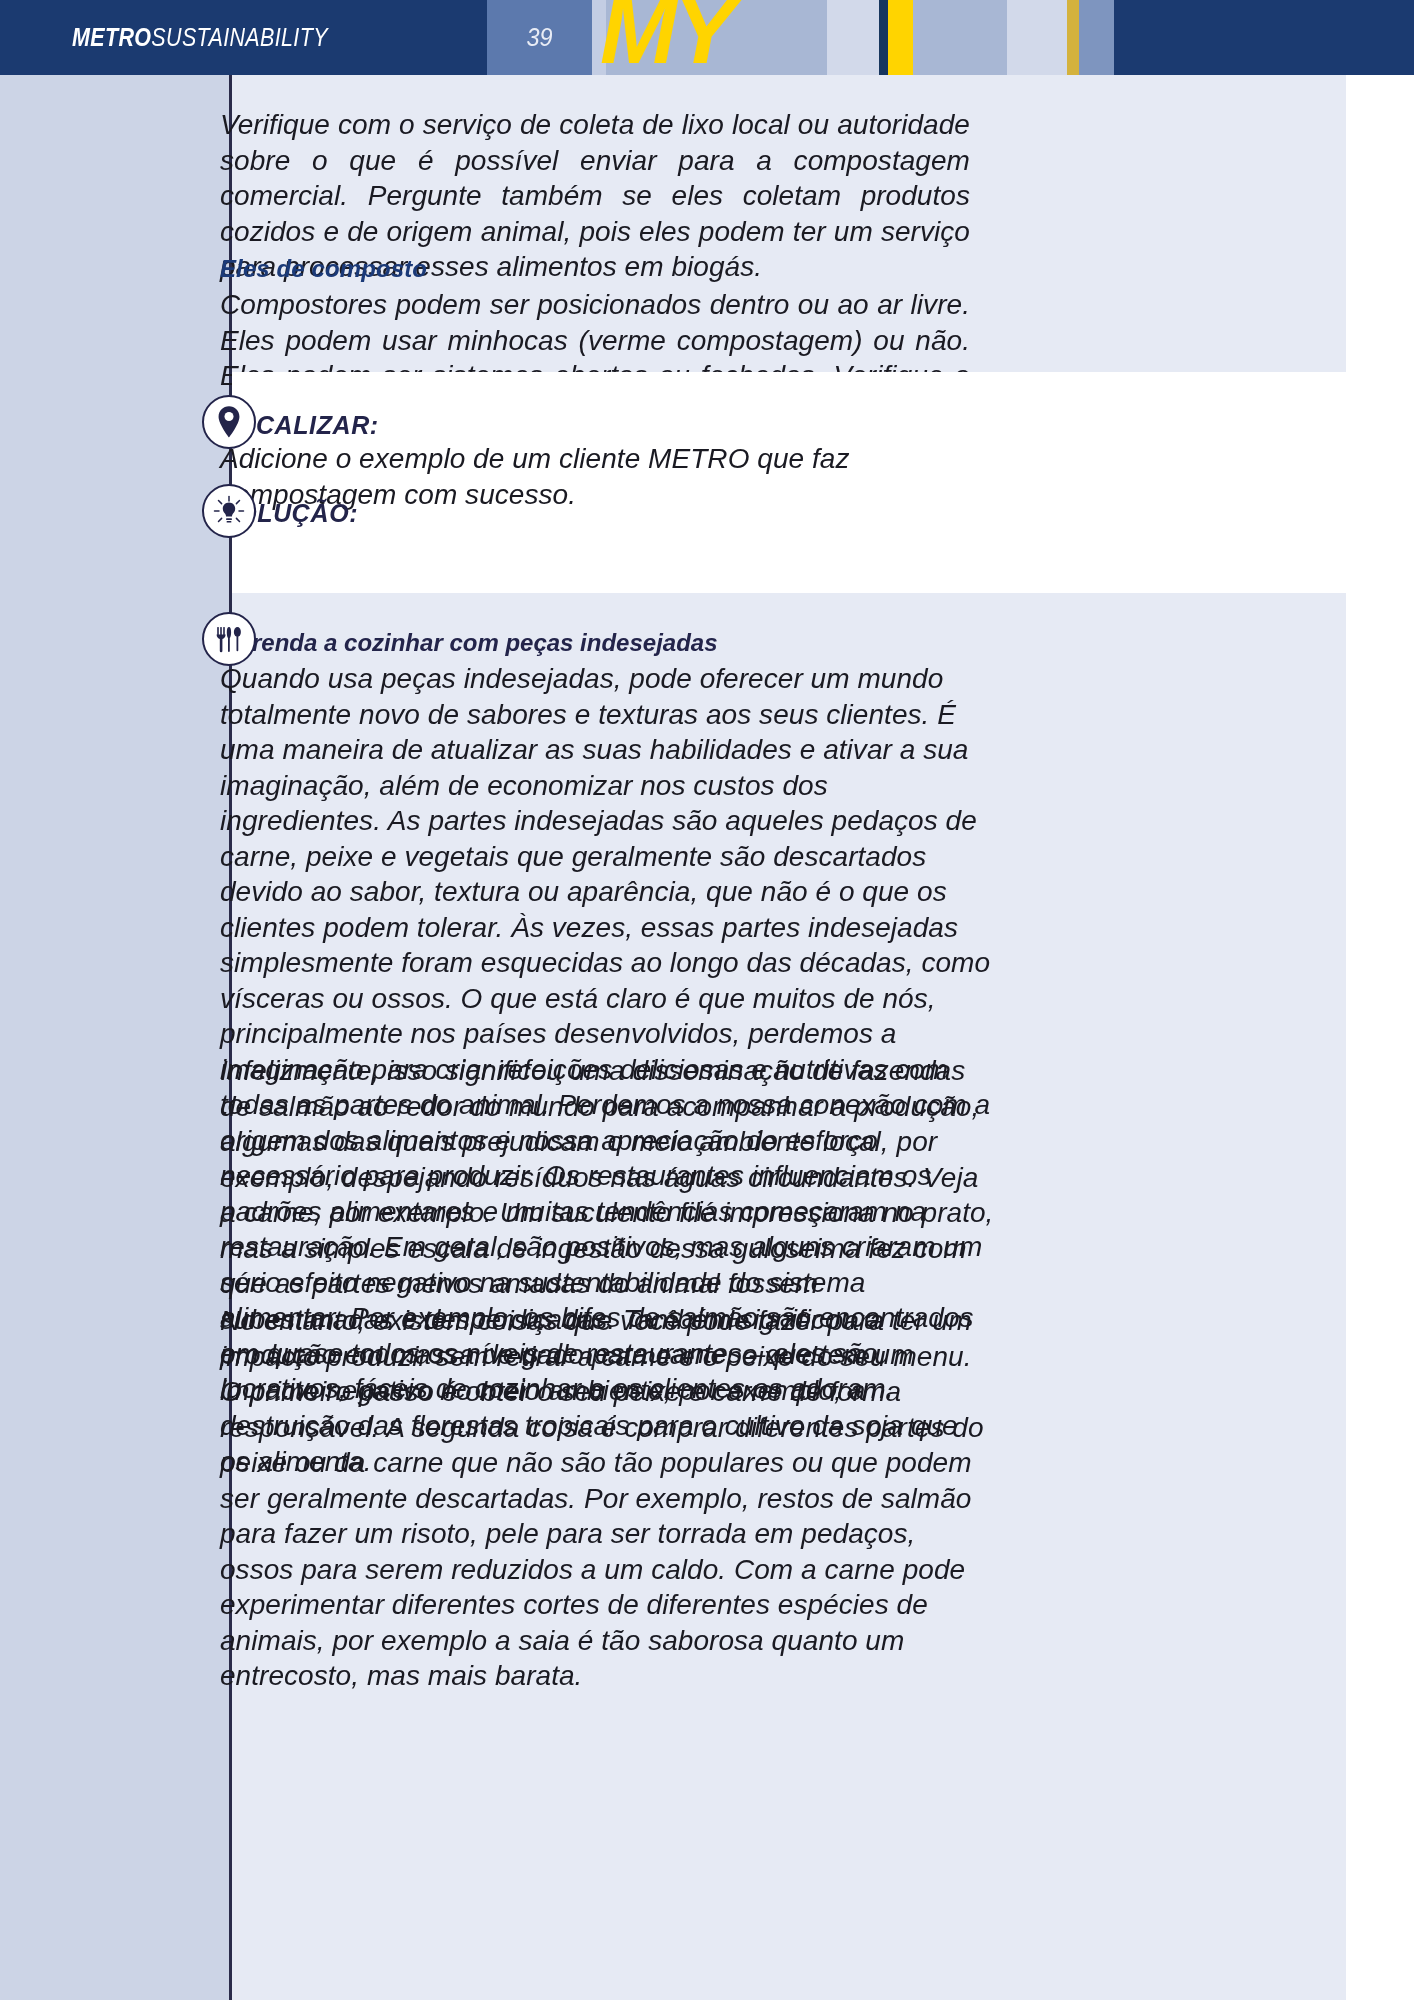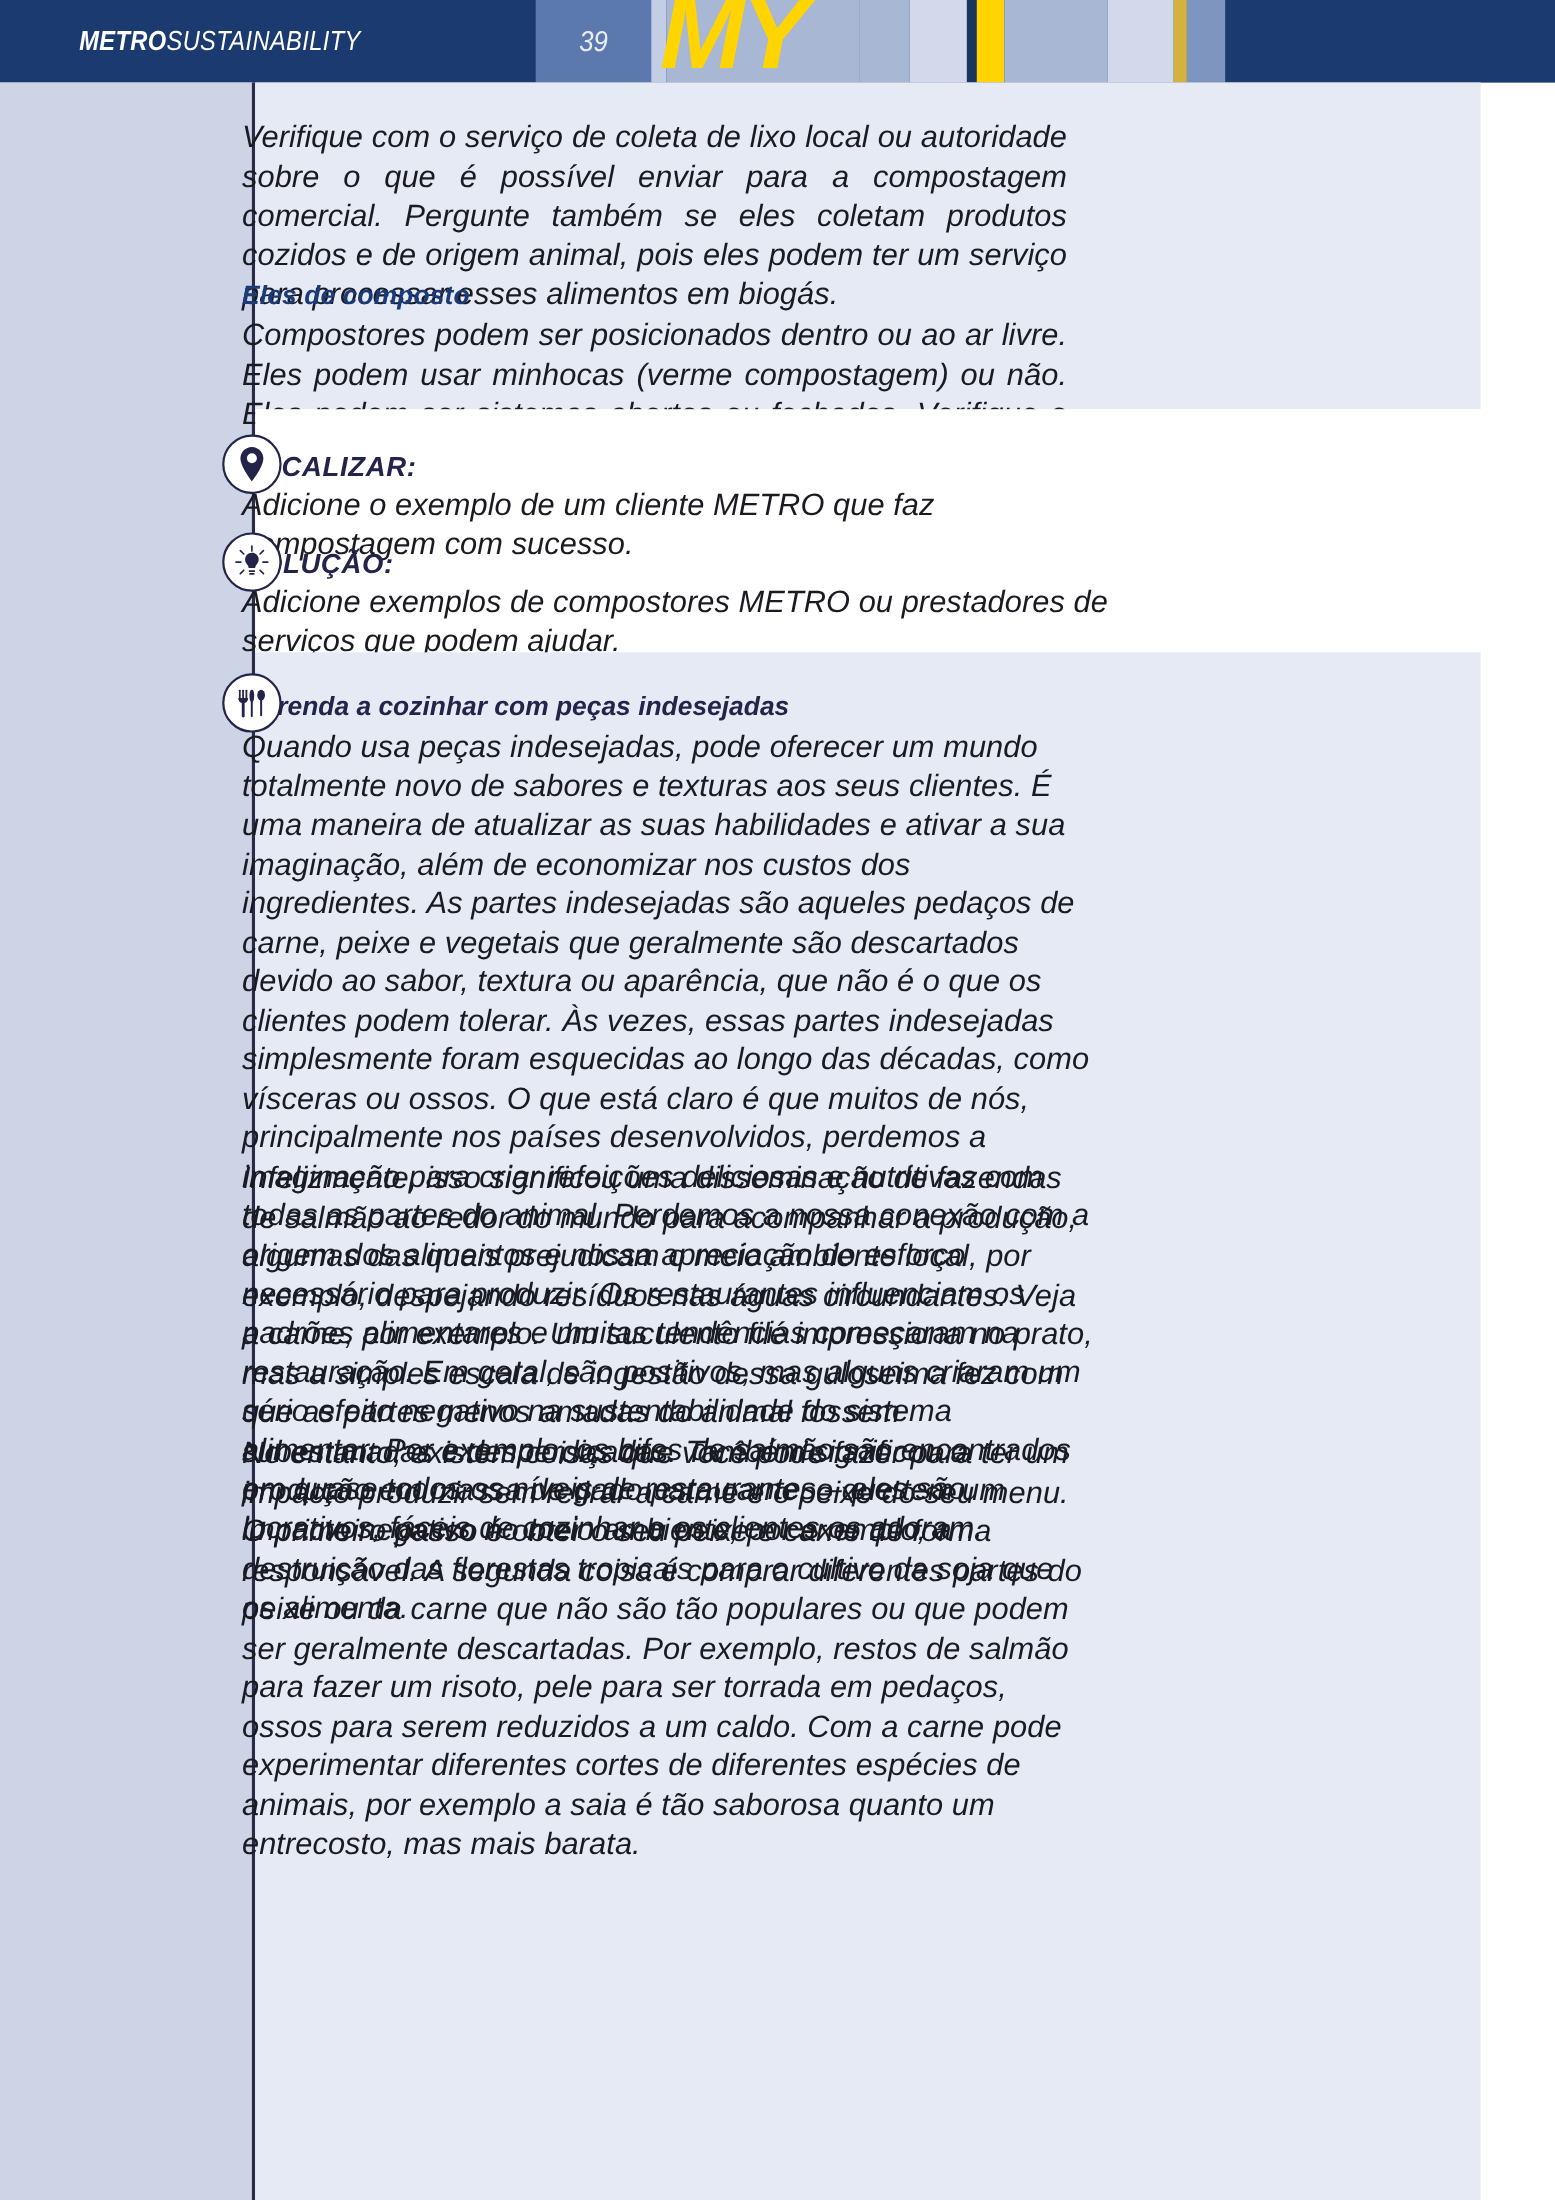--- a/index.html
+++ b/index.html
@@ -243,21 +243,20 @@
           <line x1="6.5" y1="27.5" x2="9.6" y2="24.4"></line>
           <line x1="27.5" y1="27.5" x2="24.4" y2="24.4"></line>
         </g>
         <path d="M17 8.5c-3.6 0-6.2 2.8-6.2 6.2 0 2.6 1.6 4 2.5 5.3.6.9.7 1.6.7 2.4h6c0-.8.1-1.5.7-2.4.9-1.3 2.5-2.7 2.5-5.3 0-3.4-2.6-6.2-6.2-6.2z" fill="#23244a"></path>
         <rect x="14.1" y="24.3" width="5.8" height="1.6" rx="0.5" fill="#23244a"></rect>
         <rect x="14.6" y="27" width="4.8" height="1.6" rx="0.5" fill="#23244a"></rect>
       </svg>
     </div>
 
     <div class="label-caps" style="position:absolute; left:-12px; top:424px;">SOLUÇÃO:</div>
-    <p class="txt" style="position:absolute; left:-12px; top:454px; width:800px;">Adicione exemplos de compostores METRO ou prestadores de serviços que podem ajudar.</p>
 
     <div class="panel tint" style="top:518px; height:1407px;"></div>
 
     <div class="badge" style="left:-30px; top:537px;">
       <svg width="30" height="32" viewBox="0 0 30 32" aria-hidden="true">
 
         <g fill="#23244a">
           <rect x="3.2" y="4.0" width="1.6" height="8.5" rx="0.6"></rect>
           <rect x="6.2" y="4.0" width="1.6" height="8.5" rx="0.6"></rect>
           <rect x="9.2" y="4.0" width="1.6" height="8.5" rx="0.6"></rect>

